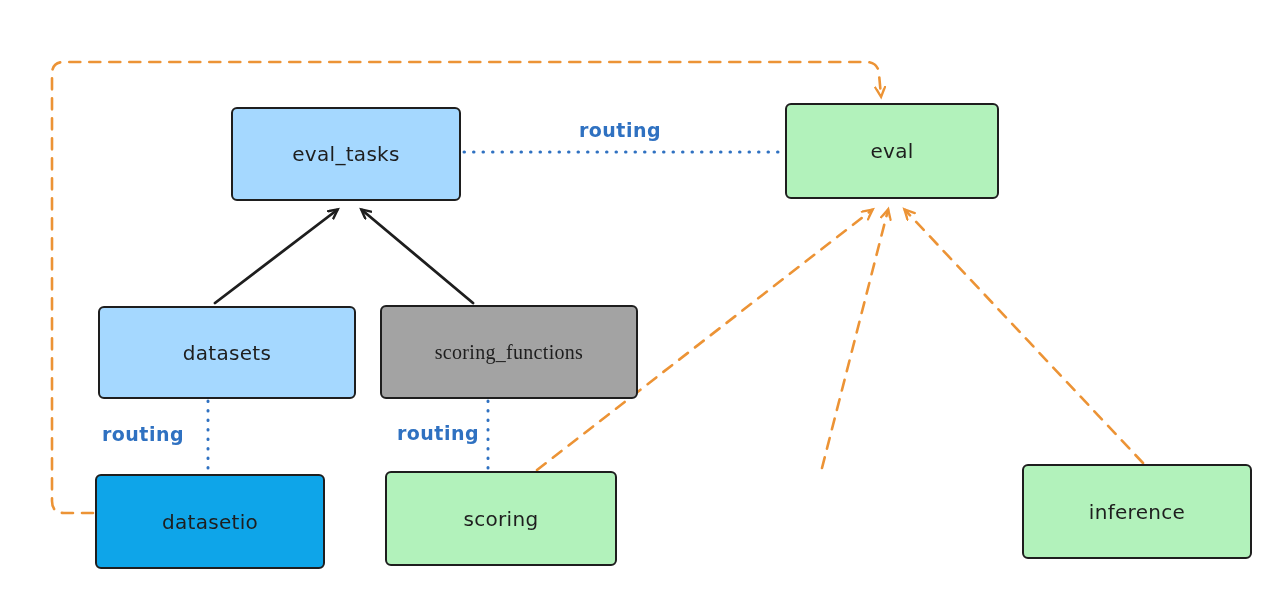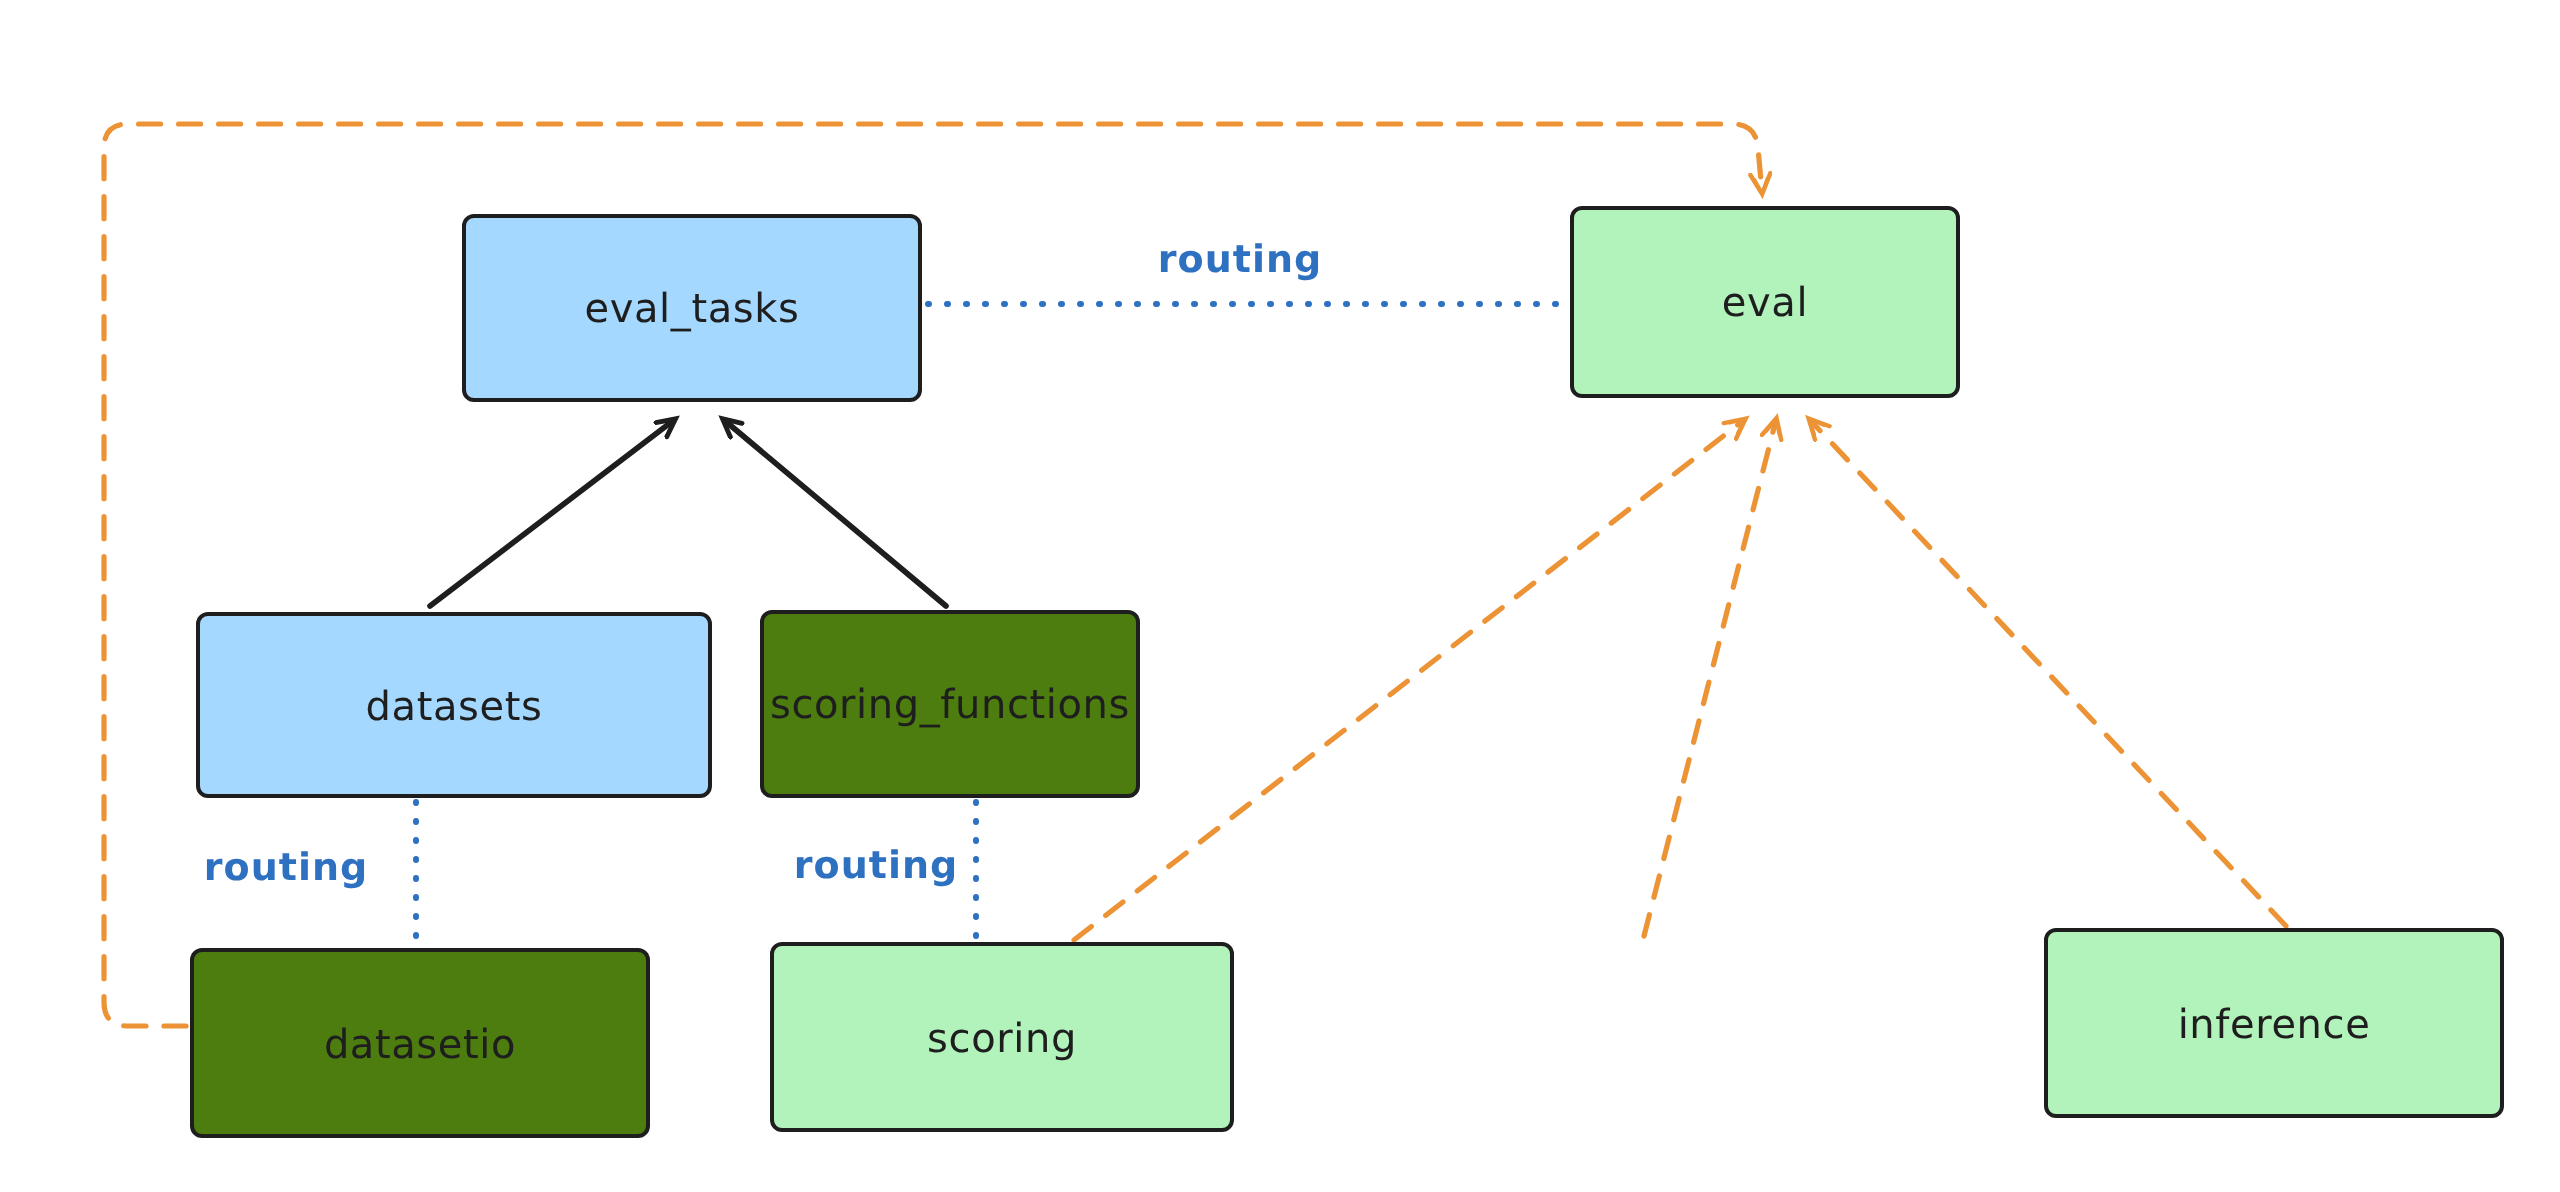--- a/index.html
+++ b/index.html
@@ -56,33 +56,33 @@
     <path d="M93,513 L64,513 Q52,513 52,501 L52,74 Q52,62 64,62 L866,62 Q878,62 879,74 L881,96" fill="none" stroke="#ec9335" stroke-width="2.6" stroke-linecap="round" stroke-dasharray="11,9" marker-end="url(#ah-orange)"></path>
     <path d="M537,470 L872,210" fill="none" stroke="#ec9335" stroke-width="2.6" stroke-linecap="round" stroke-dasharray="11,9" marker-end="url(#ah-orange)"></path>
     <path d="M822,468 L888,210" fill="none" stroke="#ec9335" stroke-width="2.6" stroke-linecap="round" stroke-dasharray="11,9" marker-end="url(#ah-orange)"></path>
     <path d="M1143,463 L905,210" fill="none" stroke="#ec9335" stroke-width="2.6" stroke-linecap="round" stroke-dasharray="11,9" marker-end="url(#ah-orange)"></path>
   </svg>
 
   <div class="node" style="left: 231px; top: 107px; width: 230px; height: 94px; background: rgb(165, 216, 255);">
     <span>eval_tasks</span>
   </div>
 
-  <div class="node" style="left: 785px; top: 103px; width: 195px; height: 96px; background: rgb(178, 242, 187); justify-content: center;">
+  <div class="node" style="left: 785px; top: 103px; width: 214px; height: 96px; background: rgb(178, 242, 187); justify-content: center;">
     <span>eval</span>
   </div>
 
   <div class="node" style="left: 98px; top: 306px; width: 258px; height: 93px; background: rgb(165, 216, 255);">
     <span>datasets</span>
   </div>
 
-  <div class="node" style="left: 380px; top: 305px; width: 190px; height: 94px; background: #4d7c0f;">
+  <div class="node" style="left: 380px; top: 305px; width: 258px; height: 94px; background: #a3a3a3; font-family: Liberation Serif, serif;">
     <span>scoring_functions</span>
   </div>
 
-  <div class="node" style="left: 95px; top: 474px; width: 230px; height: 95px; background: #4d7c0f;">
+  <div class="node" style="left: 95px; top: 474px; width: 230px; height: 95px; background: #0ea5e9;">
     <span>datasetio</span>
   </div>
 
   <div class="node" style="left: 385px; top: 471px; width: 232px; height: 95px; background: rgb(178, 242, 187);">
     <span>scoring</span>
   </div>
 
 
   <div class="node" style="left: 1022px; top: 464px; width: 230px; height: 95px; background: rgb(178, 242, 187);">
     <span>inference</span>

